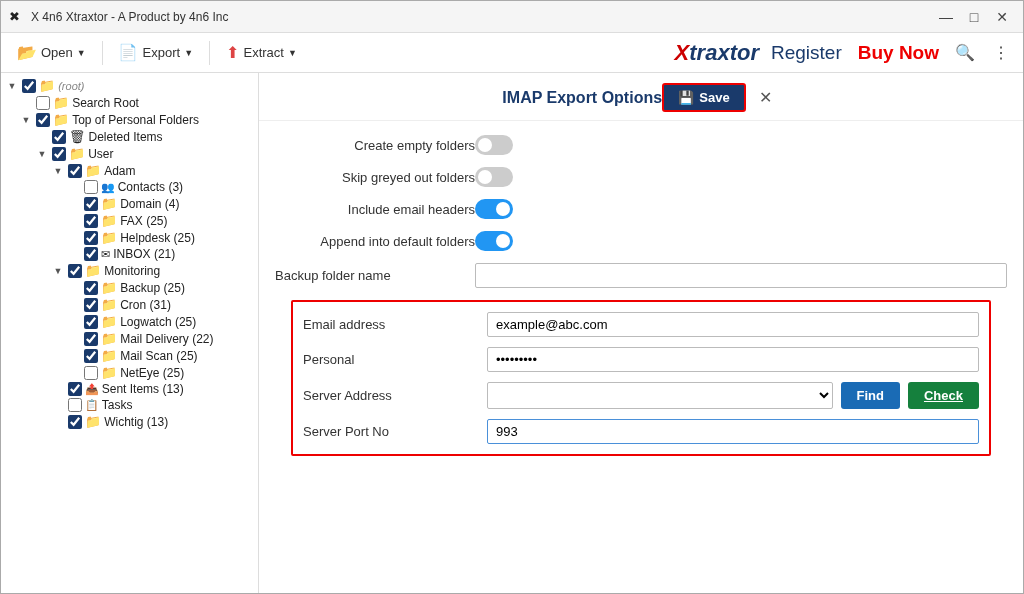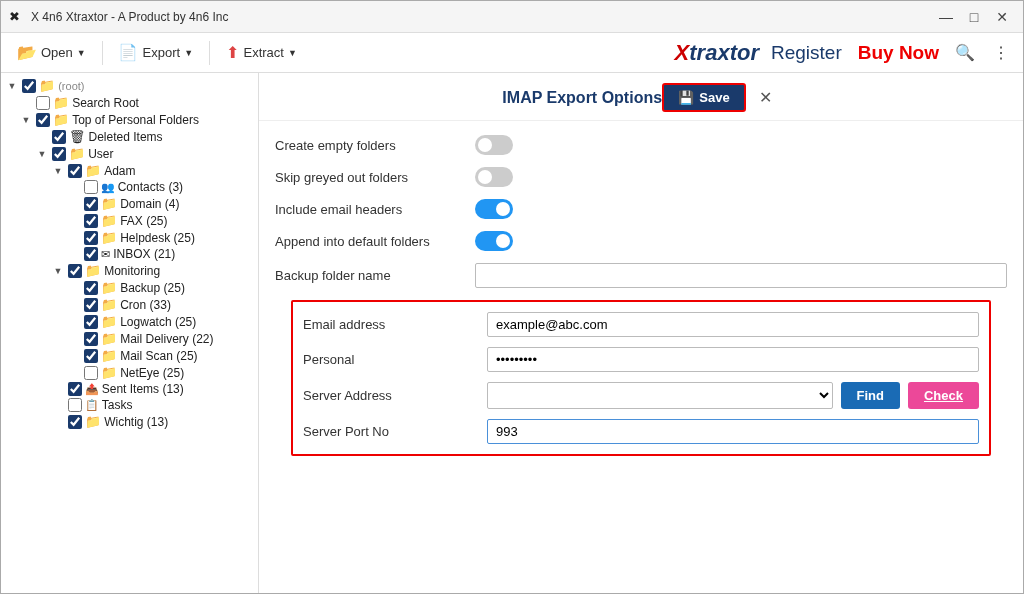--- a/index.html
+++ b/index.html
@@ -45,21 +45,21 @@
     
     .panel-header { display: flex; align-items: center; justify-content: center; padding: 10px 16px 8px 16px; border-bottom: 1px solid #eee; }
     .panel-title { font-size: 16px; font-weight: 600; color: #1a3a6b; }
     .panel-actions { display: flex; gap: 6px; }
     .save-btn { display: flex; align-items: center; gap: 5px; padding: 5px 14px; background: #1a3a6b; color: #fff; border: 2px solid #e00; border-radius: 3px; cursor: pointer; font-size: 13px; font-weight: 600; }
     .close-btn { width: 28px; height: 28px; display: flex; align-items: center; justify-content: center; border: none; background: transparent; font-size: 16px; cursor: pointer; color: #555; }
 
     
     .form-body { padding: 14px 16px; }
     .form-row { display: flex; align-items: center; margin-bottom: 12px; }
-    .form-label { width: 200px; font-size: 13px; color: #333; flex-shrink: 0; }
+    .form-label { width: 200px; font-size: 13px; color: #333; flex-shrink: 0; text-align: right; }
     .form-control { flex: 1; }
 
     
     .toggle { position: relative; display: inline-block; width: 38px; height: 20px; }
     .toggle input { opacity: 0; width: 0; height: 0; }
     .toggle-slider { position: absolute; cursor: pointer; top: 0; left: 0; right: 0; bottom: 0; border-radius: 20px; transition: .2s; }
     .toggle-slider.off { background: #ccc; }
     .toggle-slider.on { background: #2196F3; }
     .toggle-slider::before { content: ''; position: absolute; height: 14px; width: 14px; left: 3px; bottom: 3px; background: #fff; border-radius: 50%; transition: .2s; }
     .toggle-slider.on::before { transform: translateX(18px); }
@@ -70,21 +70,21 @@
     
     .highlighted-section { border: 2px solid #e00; border-radius: 2px; margin: 8px 16px; padding: 10px; }
     .highlighted-row { display: flex; align-items: center; margin-bottom: 10px; }
     .highlighted-row:last-child { margin-bottom: 0; }
     .highlighted-label { width: 184px; font-size: 13px; color: #333; flex-shrink: 0; }
     .highlighted-control { flex: 1; display: flex; align-items: flex-start; gap: 8px; }
     .hl-input { flex: 1; padding: 4px 8px; border: 1px solid #bbb; border-radius: 2px; font-size: 13px; outline: none; }
     .hl-select { flex: 1; padding: 4px 8px; border: 1px solid #bbb; border-radius: 2px; font-size: 13px; background: #fff; }
     .action-btn { padding: 6px 16px; border: none; border-radius: 3px; cursor: pointer; font-size: 13px; color: #fff; font-weight: 600; }
     .find-btn { background: #1a6bb5; }
-    .check-btn { background: #ec4899; text-decoration: underline; }
+    .check-btn { background: #15803d; text-decoration: underline; }
 
     
     .backup-row { display: flex; align-items: center; margin-bottom: 12px; }
     .backup-label { width: 200px; font-size: 13px; color: #333; }
     .backup-input { flex: 1; padding: 4px 8px; border: 1px solid #bbb; border-radius: 2px; font-size: 13px; }
   </style>
 </head>
 <body>
 
 <div class="window">
@@ -130,21 +130,21 @@
   </div>
 
   <div class="main">
 
     <div class="sidebar">
 
       <div class="tree-item" style="padding-left:4px;">
         <span class="tree-toggle">▼</span>
         <input type="checkbox" class="tree-checkbox" checked="" style="">
         <span class="tree-icon">📁</span>
-        <span class="tree-label" style="font-size:11px;color:#888;">(root)</span>
+        <span class="tree-label" style="font-size:11px;color:#888;font-style:italic;">(root)</span>
       </div>
 
       <div class="tree-item" style="padding-left:18px;">
         <span class="tree-toggle" style="width:14px;"></span>
         <input type="checkbox" class="tree-checkbox" style="">
         <span class="tree-icon">📁</span>
         <span class="tree-label">Search Root</span>
       </div>
 
       <div class="tree-item" style="padding-left:18px;">
@@ -221,21 +221,21 @@
         <span class="tree-toggle" style="width:14px;"></span>
         <input type="checkbox" class="tree-checkbox" checked="" style="">
         <span class="tree-icon">📁</span>
         <span class="tree-label">Backup (25)</span>
       </div>
 
       <div class="tree-item" style="padding-left:66px;">
         <span class="tree-toggle" style="width:14px;"></span>
         <input type="checkbox" class="tree-checkbox" checked="" style="">
         <span class="tree-icon">📁</span>
-        <span class="tree-label">Cron (33)</span>
+        <span class="tree-label">Cron (31)</span>
       </div>
 
       <div class="tree-item" style="padding-left:66px;">
         <span class="tree-toggle" style="width:14px;"></span>
         <input type="checkbox" class="tree-checkbox" checked="" style="">
         <span class="tree-icon">📁</span>
         <span class="tree-label">Logwatch (25)</span>
       </div>
 
       <div class="tree-item" style="padding-left:66px;">

